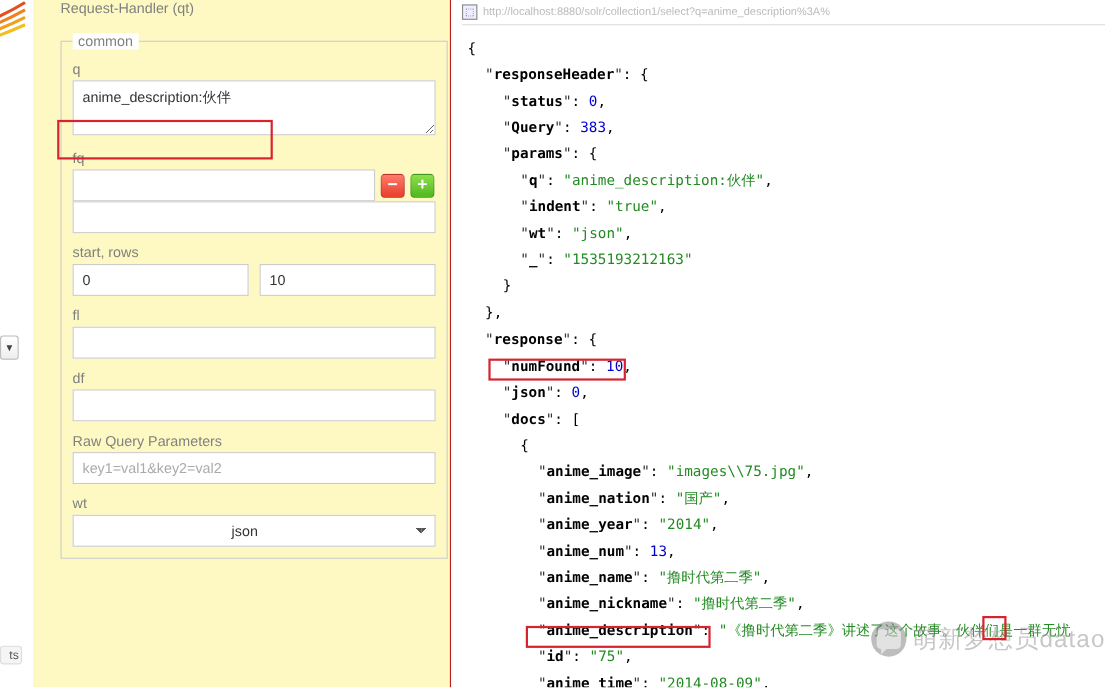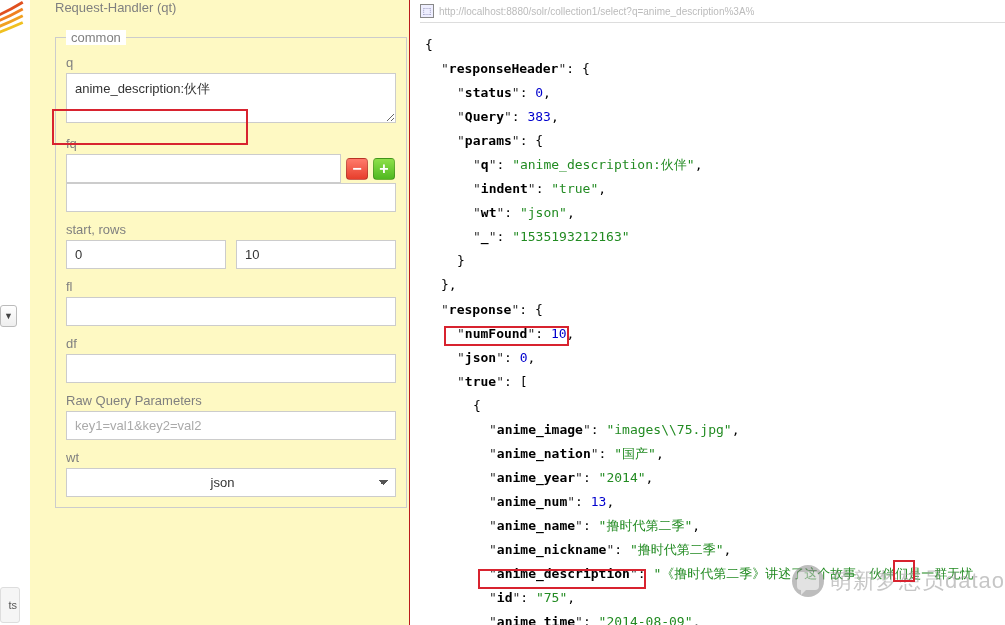--- a/index.html
+++ b/index.html
@@ -42,21 +42,21 @@
     align-items: center;
     justify-content: center;
     font-size: 9px;
     color: #444;
   }
   .left-btn {
     position: absolute;
     top: 587px;
     left: 0;
     width: 20px;
-    height: 36px;
+    height: 17px;
     background: #f5f5f5;
     border: 1px solid #ddd;
     border-radius: 3px;
     font-size: 11px;
     color: #555;
     display: flex;
     align-items: center;
     justify-content: flex-end;
     padding-right: 2px;
   }
@@ -293,21 +293,21 @@
       <div class="indent2">"<span class="key">params</span>"<span class="colon">:</span> <span class="brace">{</span></div>
       <div class="indent3">"<span class="key">q</span>"<span class="colon">:</span> <span class="str">"anime_description:伙伴"</span><span class="comma">,</span></div>
       <div class="indent3">"<span class="key">indent</span>"<span class="colon">:</span> <span class="str">"true"</span><span class="comma">,</span></div>
       <div class="indent3">"<span class="key">wt</span>"<span class="colon">:</span> <span class="str">"json"</span><span class="comma">,</span></div>
       <div class="indent3">"<span class="key">_</span>"<span class="colon">:</span> <span class="str">"1535193212163"</span></div>
       <div class="indent2"><span class="brace">}</span></div>
       <div class="indent1"><span class="brace">}</span><span class="comma">,</span></div>
       <div class="indent1">"<span class="key">response</span>"<span class="colon">:</span> <span class="brace">{</span></div>
       <div class="indent2">"<span class="key">numFound</span>"<span class="colon">:</span> <span class="num">10</span><span class="comma">,</span></div>
       <div class="indent2">"<span class="key">json</span>"<span class="colon">:</span> <span class="num">0</span><span class="comma">,</span></div>
-      <div class="indent2">"<span class="key">true</span>"<span class="colon">:</span> <span class="brace">[</span></div>
+      <div class="indent2">"<span class="key">docs</span>"<span class="colon">:</span> <span class="brace">[</span></div>
       <div class="indent3"><span class="brace">{</span></div>
       <div class="indent4">"<span class="key">anime_image</span>"<span class="colon">:</span> <span class="str">"images\\75.jpg"</span><span class="comma">,</span></div>
       <div class="indent4">"<span class="key">anime_nation</span>"<span class="colon">:</span> <span class="str">"国产"</span><span class="comma">,</span></div>
       <div class="indent4">"<span class="key">anime_year</span>"<span class="colon">:</span> <span class="str">"2014"</span><span class="comma">,</span></div>
       <div class="indent4">"<span class="key">anime_num</span>"<span class="colon">:</span> <span class="num">13</span><span class="comma">,</span></div>
       <div class="indent4">"<span class="key">anime_name</span>"<span class="colon">:</span> <span class="str">"撸时代第二季"</span><span class="comma">,</span></div>
       <div class="indent4">"<span class="key">anime_nickname</span>"<span class="colon">:</span> <span class="str">"撸时代第二季"</span><span class="comma">,</span></div>
       <div class="indent4">"<span class="key">anime_description</span>"<span class="colon">:</span> <span class="str">"《撸时代第二季》讲述了这个故事。伙伴们是一群无忧</span></div>
       <div class="indent4">"<span class="key">id</span>"<span class="colon">:</span> <span class="str">"75"</span><span class="comma">,</span></div>
       <div class="indent4">"<span class="key">anime_time</span>"<span class="colon">:</span> <span class="str">"2014-08-09"</span><span class="comma">,</span></div>

